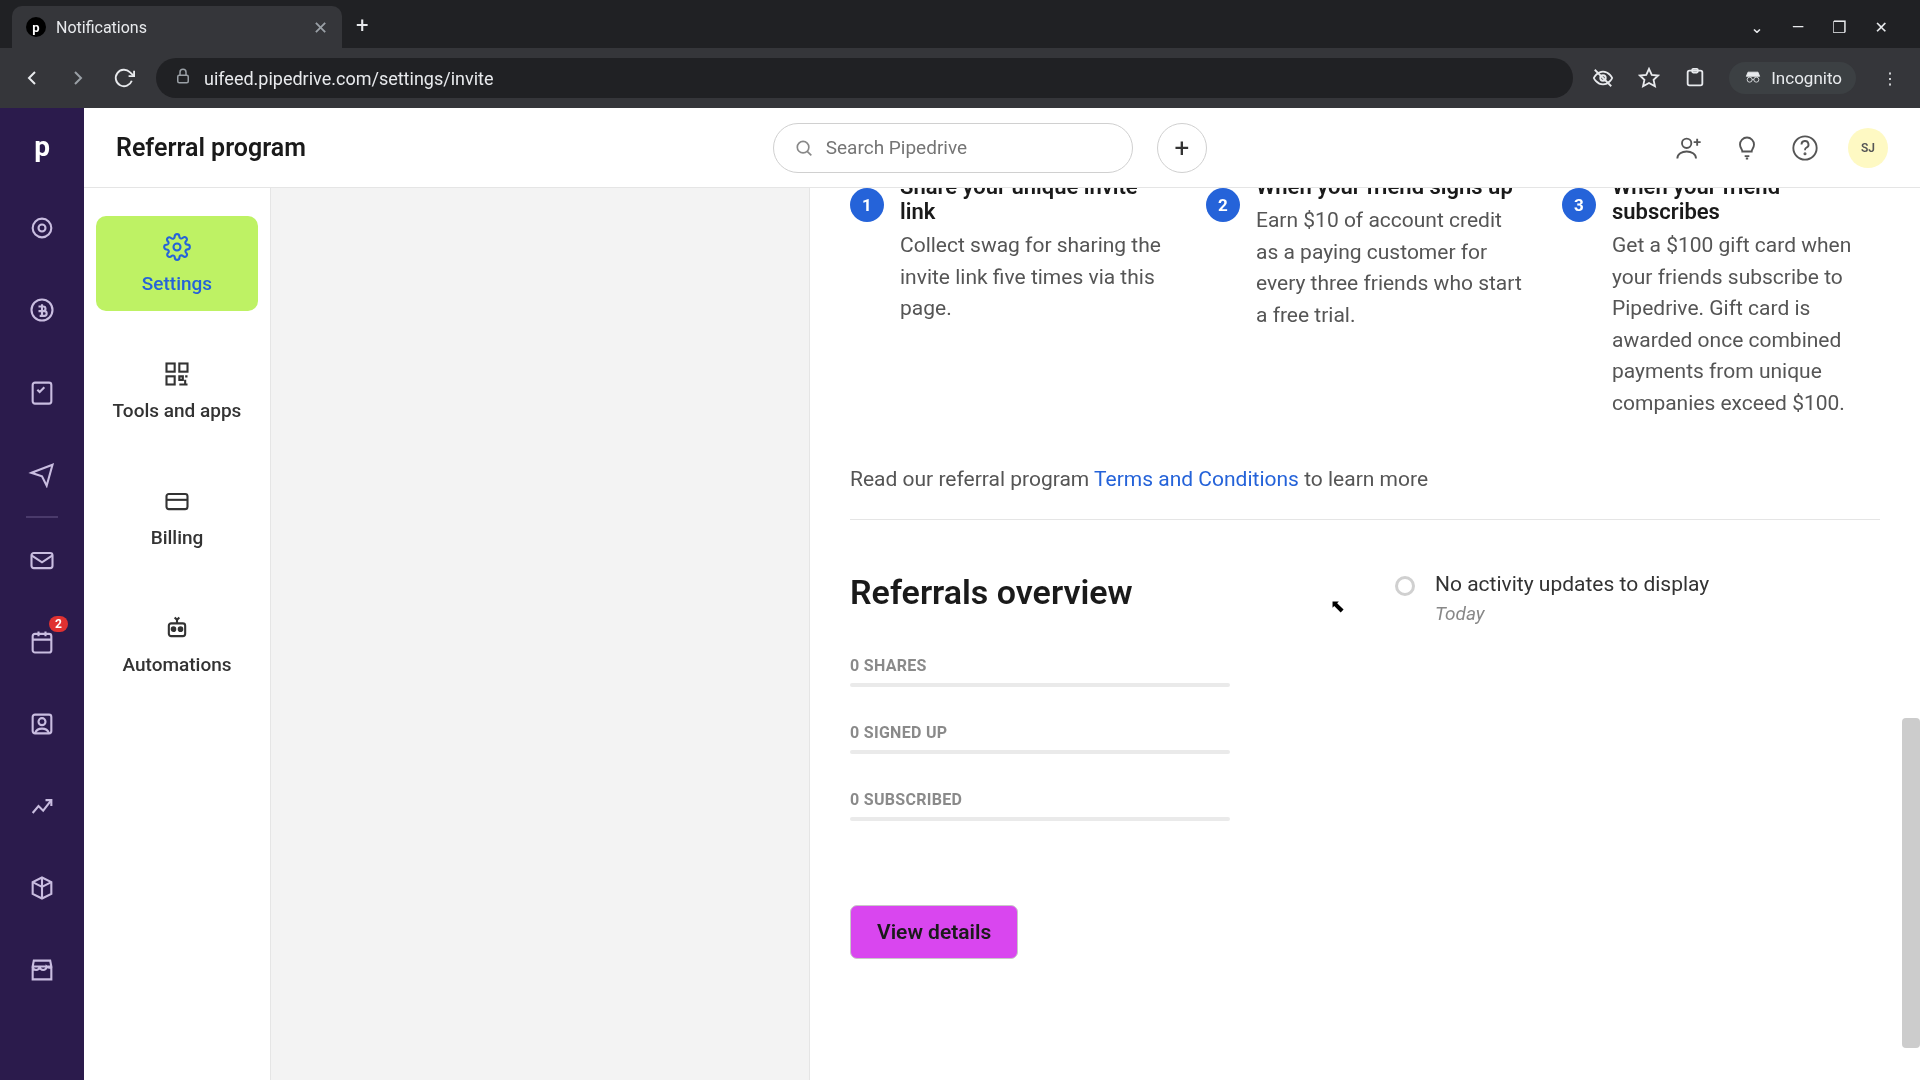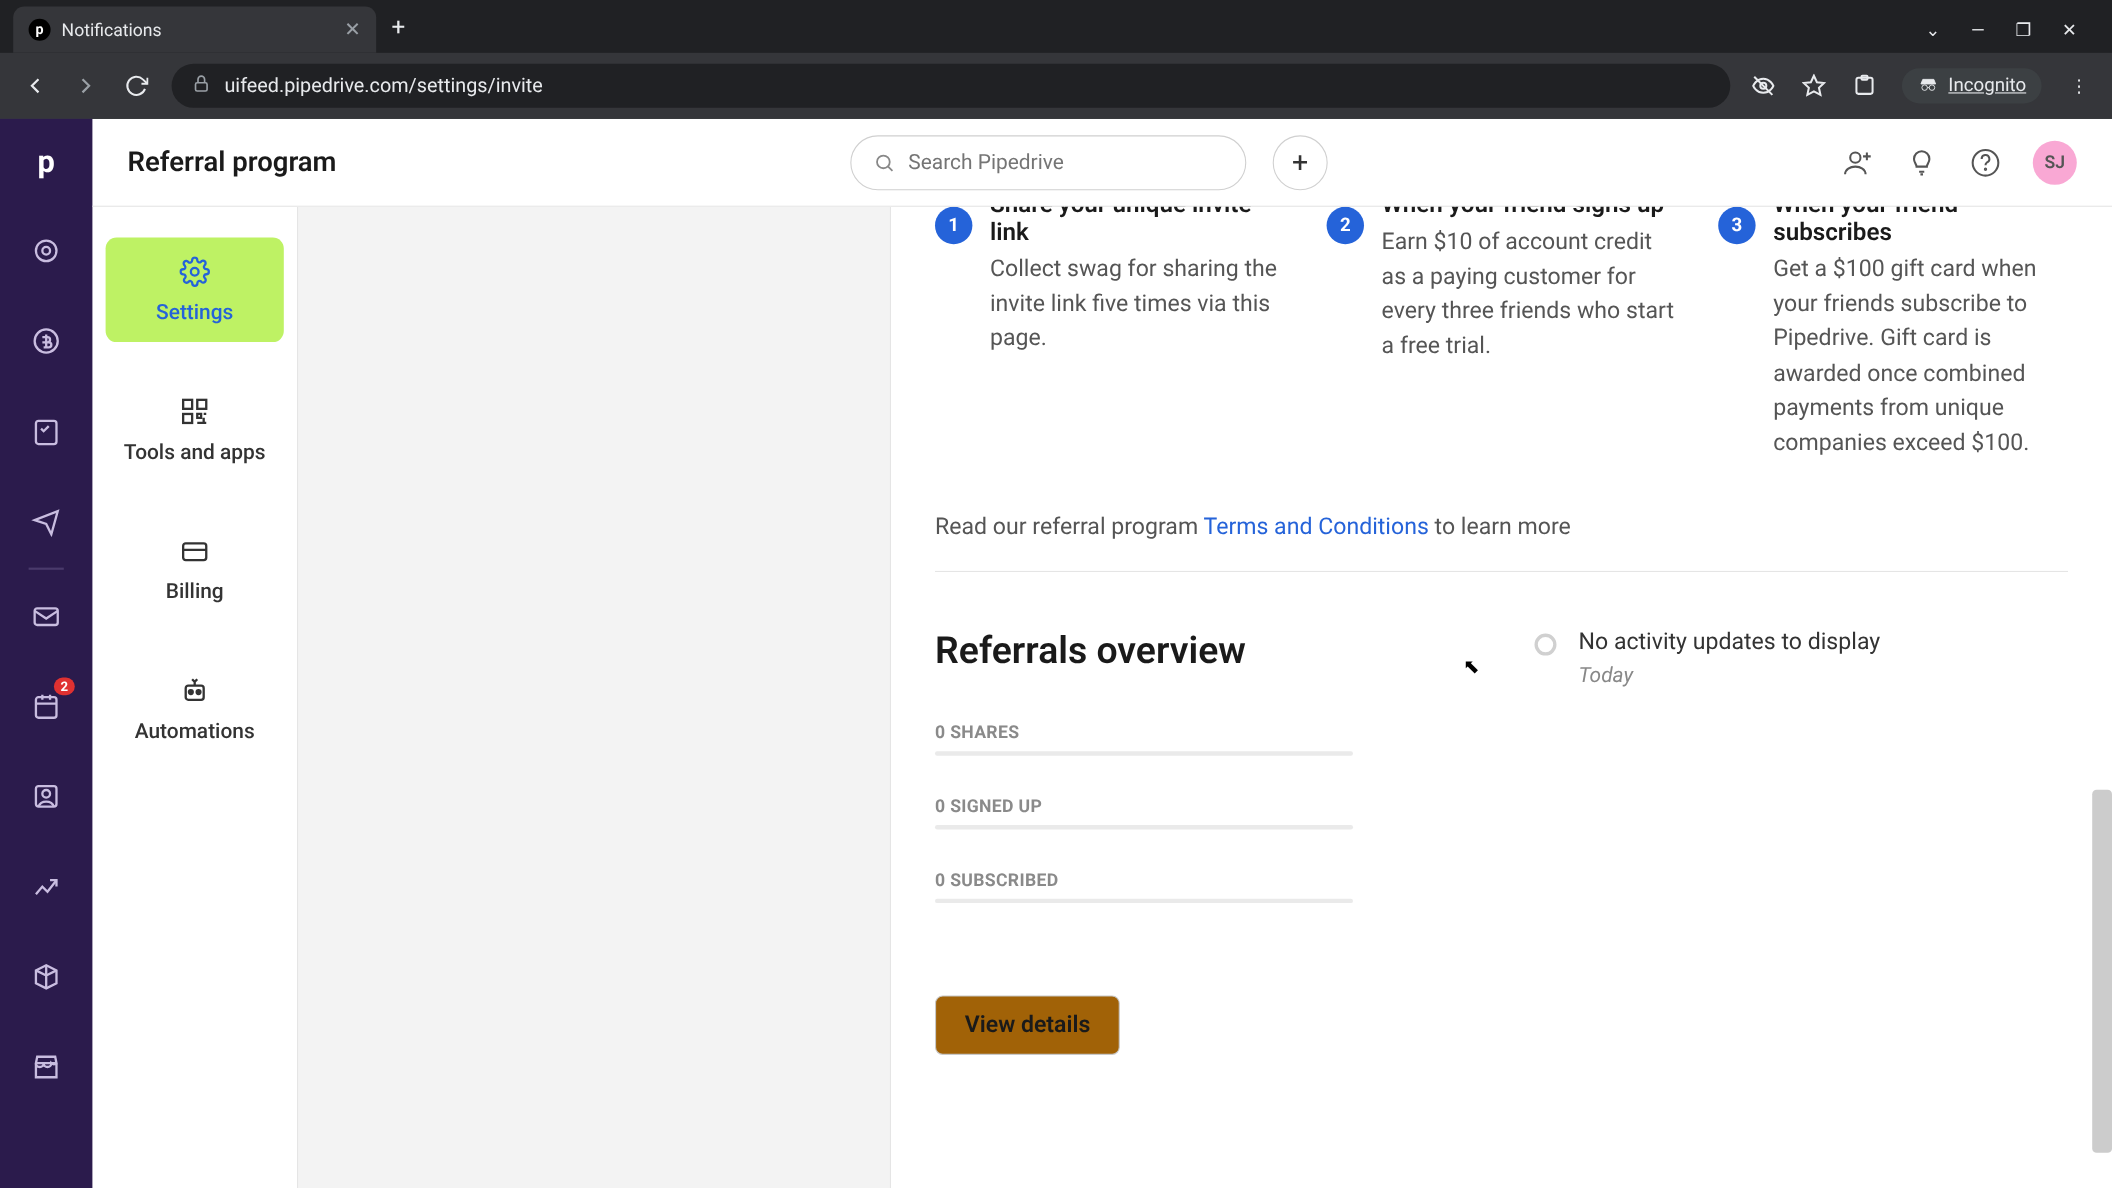--- a/index.html
+++ b/index.html
@@ -15,21 +15,21 @@
 .window-controls { margin-left: auto; display: flex; gap: 28px; color: #e8eaed; padding-right: 20px; align-items: center; height: 42px; }
 .window-controls span { cursor: pointer; font-size: 16px; }
 
 .addr-bar { background: #35363a; height: 60px; display: flex; align-items: center; padding: 0 18px; gap: 18px; }
 .nav-btn { color: #9aa0a6; cursor: pointer; display: flex; align-items: center; justify-content: center; width: 28px; height: 28px; }
 .nav-btn.enabled { color: #e8eaed; }
 .url-box { flex: 1; background: #202124; border-radius: 24px; height: 40px; display: flex; align-items: center; padding: 0 18px; gap: 12px; color: #9aa0a6; font-size: 18px; }
 .url-box .lock { color: #9aa0a6; }
 .url-text { color: #e8eaed; }
 .addr-right { display: flex; align-items: center; gap: 22px; color: #e8eaed; }
-.incognito-badge { display: flex; align-items: center; gap: 8px; background: #3c4043; padding: 6px 14px; border-radius: 20px; font-size: 17px; text-decoration: underline; }
+.incognito-badge { display: flex; align-items: center; gap: 8px; background: #3c4043; padding: 6px 14px; border-radius: 20px; font-size: 17px; }
 .ext-icon { width: 24px; height: 24px; display: flex; align-items: center; justify-content: center; }
 
 
 .app { display: flex; height: calc(1080px - 108px); }
 
 
 .rail { width: 84px; background: #2b1b4c; display: flex; flex-direction: column; align-items: center; padding-top: 18px; gap: 42px; }
 .rail-logo { width: 40px; height: 40px; display: flex; align-items: center; justify-content: center; color: #fff; font-size: 28px; font-weight: 700; }
 .rail-item { width: 40px; height: 40px; display: flex; align-items: center; justify-content: center; color: #c9bde0; cursor: pointer; position: relative; }
 .rail-item svg { width: 28px; height: 28px; stroke: currentColor; fill: none; stroke-width: 1.8; }
@@ -42,21 +42,21 @@
 
 .top-header { height: 80px; border-bottom: 1px solid #e5e5e5; display: flex; align-items: center; padding: 0 32px; gap: 24px; }
 .page-title { font-size: 25px; font-weight: 600; color: #1a1a1a; }
 .search-wrap { margin-left: auto; }
 .search-box { width: 360px; height: 50px; border: 1px solid #d0d0d0; border-radius: 26px; display: flex; align-items: center; padding: 0 20px; gap: 12px; color: #6b6b6b; background: #fff; }
 .search-box input { border: none; outline: none; font-size: 19px; width: 100%; background: transparent; color: #333; }
 .plus-btn { width: 50px; height: 50px; border-radius: 50%; border: 1px solid #d0d0d0; display: flex; align-items: center; justify-content: center; font-size: 26px; color: #333; cursor: pointer; }
 .header-right { margin-left: auto; display: flex; align-items: center; gap: 28px; }
 .hdr-icon { color: #555; cursor: pointer; width: 30px; height: 30px; display: flex; align-items: center; justify-content: center; }
 .hdr-icon svg { width: 28px; height: 28px; stroke: currentColor; fill: none; stroke-width: 1.6; }
-.avatar { width: 40px; height: 40px; border-radius: 50%; background: #f9a8d4; display: flex; align-items: center; justify-content: center; font-size: 16px; font-weight: 600; color: #555; }
+.avatar { width: 40px; height: 40px; border-radius: 50%; background: #fef9c3; display: flex; align-items: center; justify-content: center; font-size: 12px; font-weight: 600; color: #555; }
 
 
 .body { flex: 1; display: flex; overflow: hidden; }
 
 
 .sidebar { width: 186px; padding: 28px 12px; display: flex; flex-direction: column; gap: 32px; }
 .side-item { display: flex; flex-direction: column; align-items: center; gap: 10px; padding: 16px 8px; border-radius: 10px; cursor: pointer; color: #333; }
 .side-item.active { background: #bef264; color: #2563d9; }
 .side-item .icon { width: 30px; height: 30px; display: flex; align-items: center; justify-content: center; }
 .side-item .icon svg { width: 28px; height: 28px; stroke: currentColor; fill: none; stroke-width: 1.8; }
@@ -80,21 +80,21 @@
 .terms-line a { color: #2563d9; text-decoration: none; }
 
 .overview-row { display: flex; gap: 60px; }
 .overview-col { flex: 1; }
 .section-h { font-size: 34px; font-weight: 600; color: #1a1a1a; margin-bottom: 44px; }
 
 .stat { margin-bottom: 36px; }
 .stat-label { font-size: 16px; font-weight: 700; color: #8a8a8a; letter-spacing: 0.3px; margin-bottom: 8px; }
 .stat-bar { height: 4px; background: #eaeaea; border-radius: 2px; width: 380px; }
 
-.view-details { margin-top: 48px; border: 1px solid #c8c8c8; background: #a16207; padding: 14px 26px; font-size: 21px; font-weight: 600; border-radius: 7px; cursor: pointer; color: #1a1a1a; }
+.view-details { margin-top: 48px; border: 1px solid #c8c8c8; background: #d946ef; padding: 14px 26px; font-size: 21px; font-weight: 600; border-radius: 7px; cursor: pointer; color: #1a1a1a; }
 
 .activity-item { display: flex; gap: 20px; align-items: flex-start; }
 .activity-dot { width: 20px; height: 20px; border-radius: 50%; border: 3px solid #d0d0d0; margin-top: 4px; flex-shrink: 0; }
 .activity-text { font-size: 21px; color: #333; }
 .activity-sub { font-size: 19px; color: #888; font-style: italic; margin-top: 6px; }
 
 .scroll-track { position: absolute; right: 0; top: 530px; width: 18px; height: 330px; background: #ccc; border-radius: 4px; }
 
 .cursor { position: absolute; left: 1330px; top: 595px; font-size: 18px; }
 </style>

